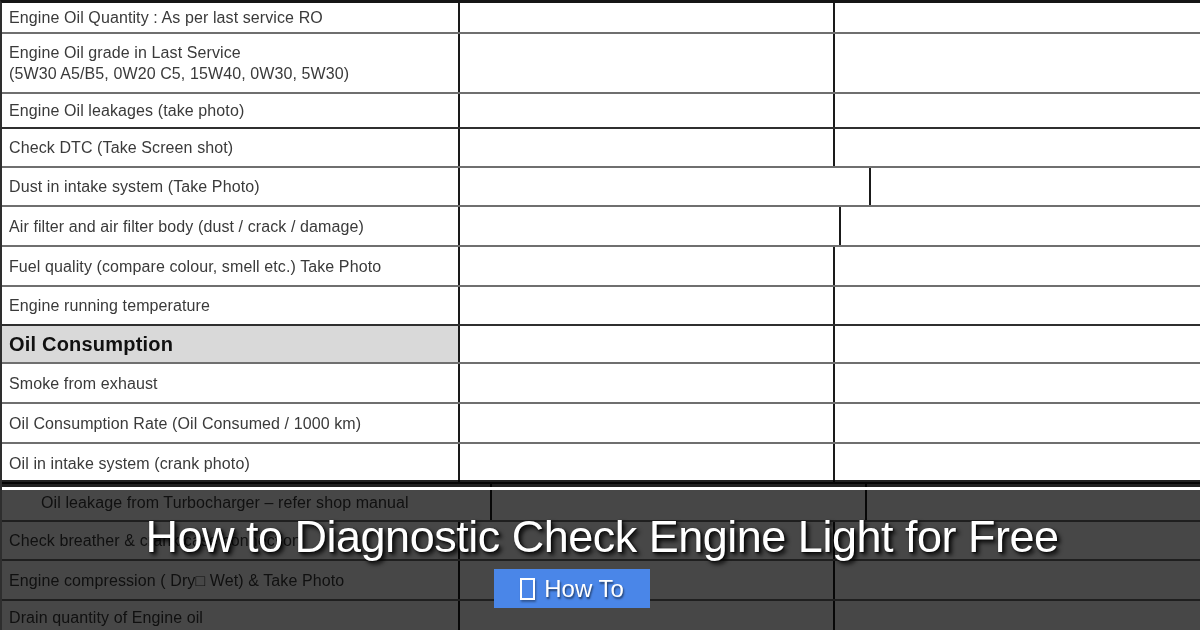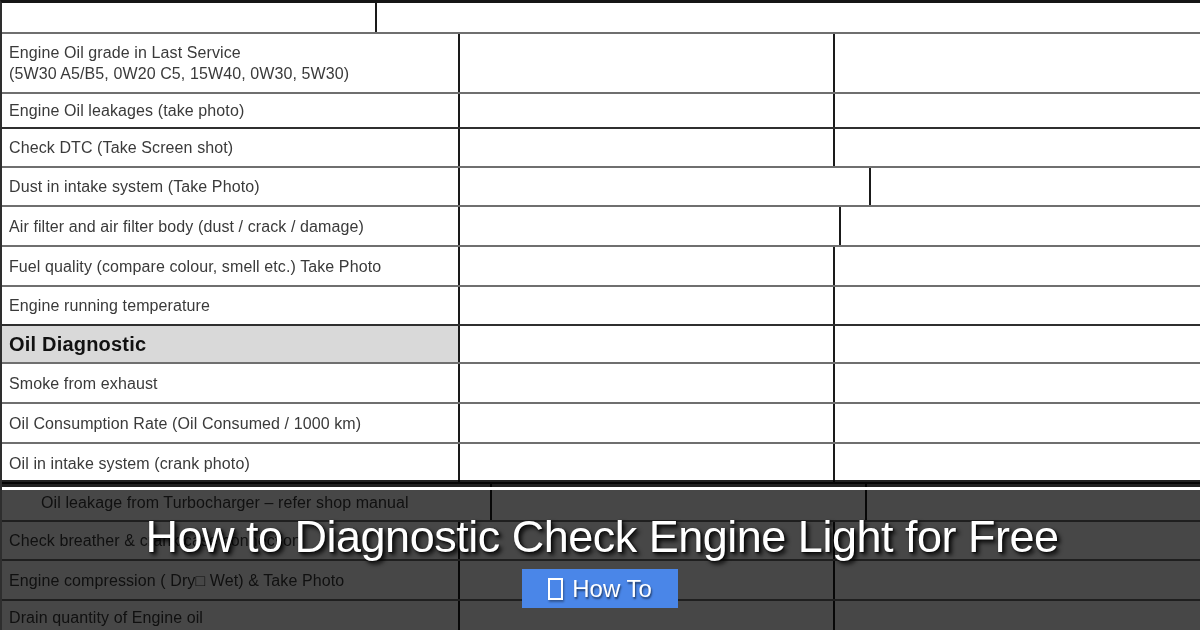--- a/index.html
+++ b/index.html
@@ -80,21 +80,21 @@
     color: var(--title, #ffffff);
     font-size: 45px;
     line-height: 52px;
     letter-spacing: -0.5px;
     text-shadow: 3px 3px 4px rgba(0,0,0,0.9), 1px 1px 2px rgba(0,0,0,0.8);
     z-index: 8;
     white-space: nowrap;
   }
   .badge {
     position: absolute;
-    left: 520px; top: 566px;
+    left: 492px; top: 566px;
     width: 156px; height: 39px;
     background: var(--badge-bg, #4a86e8);
     color: var(--badge-text, #ffffff);
     display: flex;
     align-items: center;
     justify-content: center;
     gap: 9px;
     font-size: 24px;
     text-shadow: 1px 2px 2px rgba(0,0,0,0.55);
     z-index: 9;
@@ -107,20 +107,23 @@
     box-shadow: 1px 2px 2px rgba(0,0,0,0.35);
   }
 </style>
 </head>
 <body>
 
 <div class="stage">
 
   <div class="table">
       <div class="row" style="height: 31px;">
+        <div class="cell-label">
+          <span>Engine Oil Quantity : As per last service RO</span>
+        </div>
         <div class="cell-mid"></div>
         <div class="cell-right"></div>
       </div>
       <div class="row" style="height: 60px; justify-content: space-between;">
         <div class="cell-label">
           <span>Engine Oil grade in Last Service</span>
           <span>(5W30 A5/B5, 0W20 C5, 15W40, 0W30, 5W30)</span>
         </div>
         <div class="cell-mid"></div>
         <div class="cell-right"></div>
@@ -162,21 +165,21 @@
       </div>
       <div class="row dark-border" style="height: 39px;">
         <div class="cell-label">
           <span>Engine running temperature</span>
         </div>
         <div class="cell-mid"></div>
         <div class="cell-right"></div>
       </div>
       <div class="row section" style="height: 38px;">
         <div class="cell-label">
-          <span>Oil Diagnostic</span>
+          <span>Oil Consumption</span>
         </div>
         <div class="cell-mid"></div>
         <div class="cell-right"></div>
       </div>
       <div class="row" style="height: 40px;">
         <div class="cell-label">
           <span>Smoke from exhaust</span>
         </div>
         <div class="cell-mid"></div>
         <div class="cell-right"></div>

